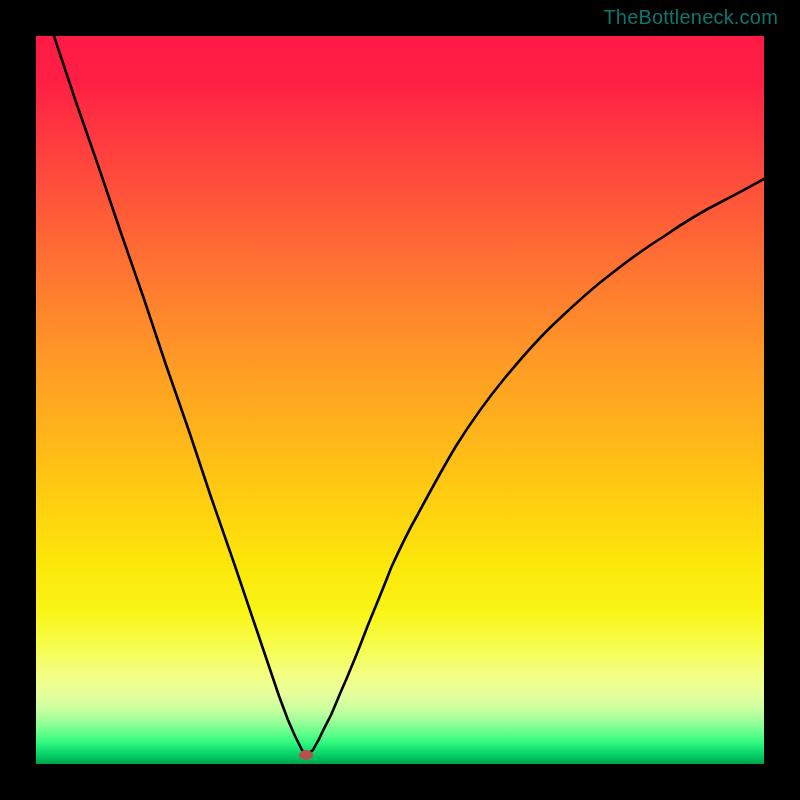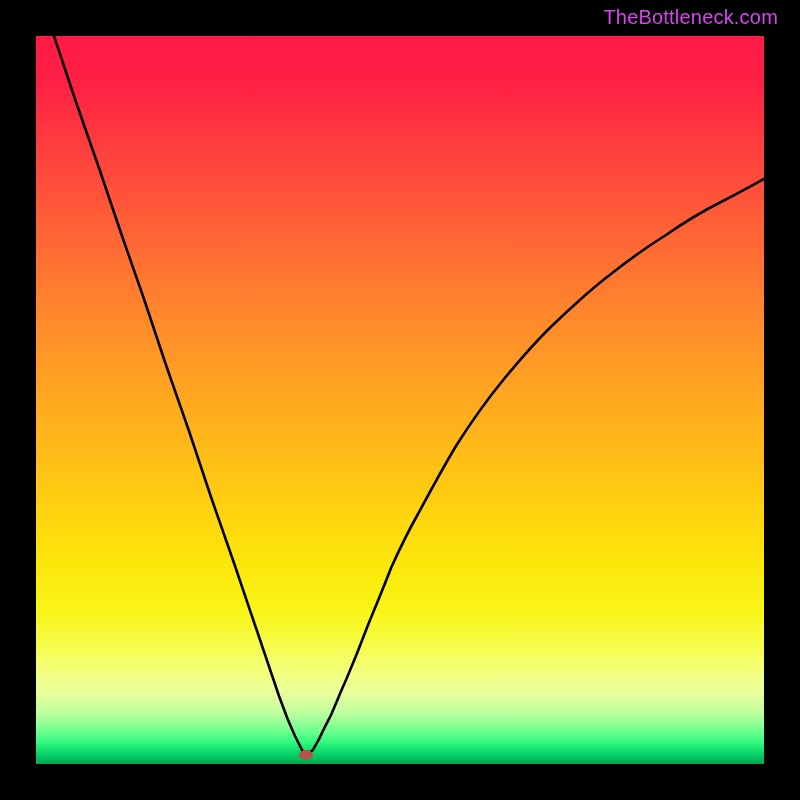--- a/index.html
+++ b/index.html
@@ -67,21 +67,21 @@
     stroke-linecap: round;
     stroke-linejoin: round;
   }
   .dot {
     fill: #b4524b;
   }
   .watermark {
     position: absolute;
     top: 6px;
     right: 22px;
-    color: #d946ef;
+    color: #0f766e;
     font-size: 20px;
     letter-spacing: 0.2px;
     font-weight: 400;
     user-select: none;
   }
 </style>
 </head>
 <body>
 
 <div class="frame">

